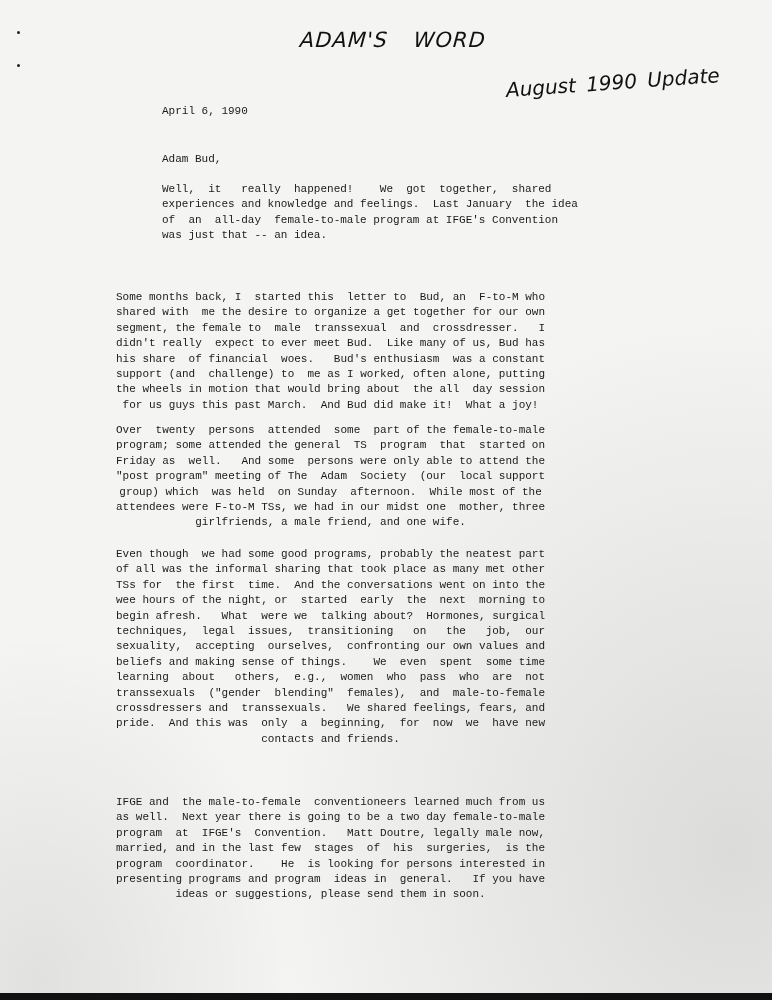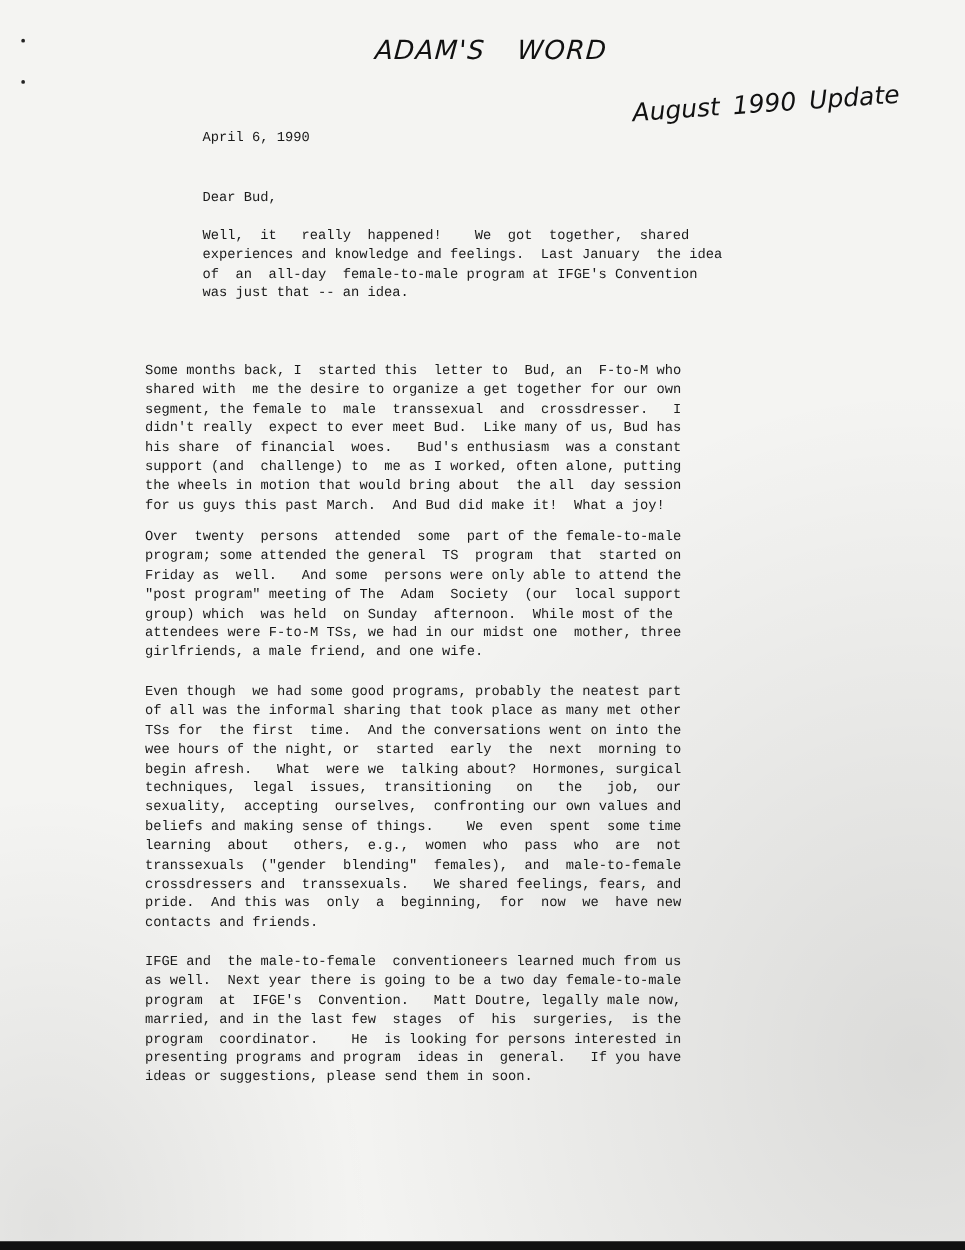--- a/index.html
+++ b/index.html
@@ -65,42 +65,42 @@
       font-family: "Liberation Mono", "DejaVu Sans Mono", monospace;
       font-size: 11px;
       line-height: 15.4px;
       color: #1a1a1a;
       white-space: pre;
       position: absolute;
     }
     .letter-date { left: 162px; top: 104px; }
     .salutation { left: 162px; top: 152px; }
     .letter-para { left: 162px; top: 182px; }
-    .body-para { left: 116px; }
+    .body-para { left: 116px; text-align: center; }
     .p1 { top: 290px; }
     .p2 { top: 423px; }
     .p3 { top: 547px; }
-    .p4 { top: 763px; }
+    .p4 { top: 795px; }
     .p5 { top: 887px; }
   </style>
 </head>
 <body>
 
 <div class="page">
 
   <span class="dot" style="left:17px; top:31px;"></span>
   <span class="dot" style="left:17px; top:64px;"></span>
 
   <div class="hand-title">ADAM'S WORD</div>
 
   <div class="hand-update">August 1990 Update</div>
 
   <div class="typed letter-date">April 6, 1990</div>
 
-  <div class="typed salutation">Dear Bud,</div>
+  <div class="typed salutation">Adam Bud,</div>
 
   <div class="typed letter-para">Well,  it   really  happened!    We  got  together,  shared
 experiences and knowledge and feelings.  Last January  the idea
 of  an  all-day  female-to-male program at IFGE's Convention
 was just that -- an idea.</div>
 
   <div class="typed body-para p1">Some months back, I  started this  letter to  Bud, an  F-to-M who
 shared with  me the desire to organize a get together for our own
 segment, the female to  male  transsexual  and  crossdresser.   I
 didn't really  expect to ever meet Bud.  Like many of us, Bud has

